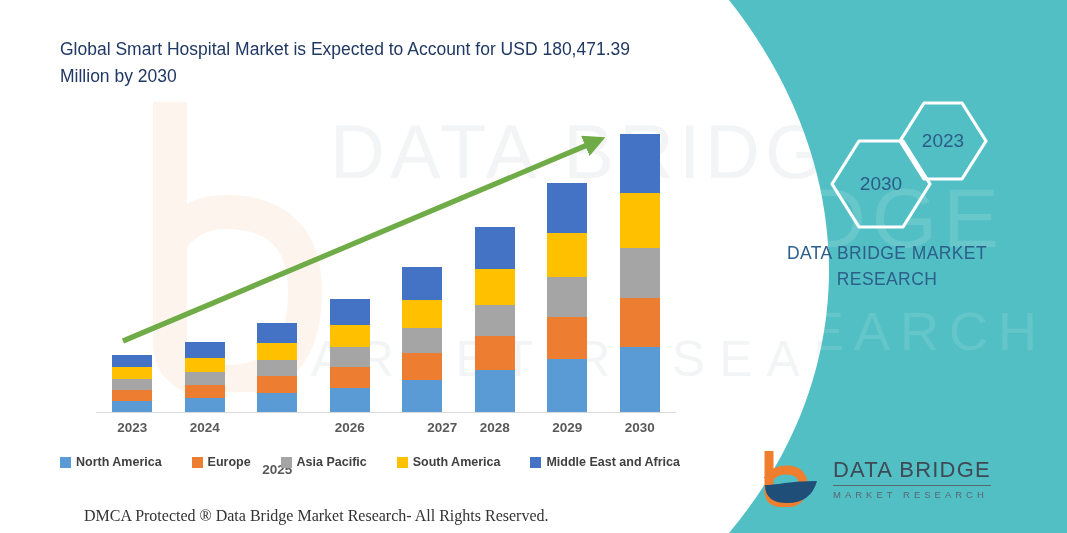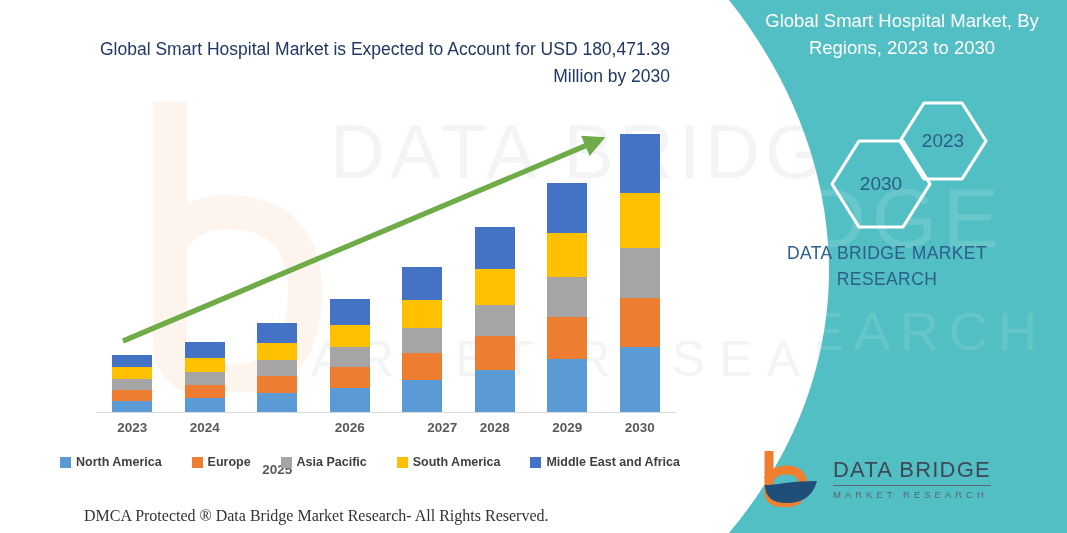--- a/index.html
+++ b/index.html
@@ -143,21 +143,21 @@
     top: 0; left: 0;
     width: 720px;
     height: 533px;
   }
 
   .chart-title {
     position: absolute;
     top: 36px;
     left: 60px;
     width: 610px;
-    text-align: right;
+    text-align: left;
     color: #203864;
     font-size: 17.5px;
     font-weight: 400;
     line-height: 1.55;
   }
 
   
   .chart-wm-text {
     position: absolute;
     top: 108px;
@@ -415,21 +415,20 @@
   </div>
 
   <div class="right-panel">
     <svg class="right-panel-bg" width="360" height="533" viewBox="0 0 360 533" preserveAspectRatio="none">
       <path id="teal-shape" d="M22,0 L360,0 L360,533 L22,533 C108,430 122,330 122,270 C122,205 105,105 22,0 Z" fill="#52bfc4"></path>
     </svg>
 
     <div class="panel-watermark">BRIDGE</div>
     <div class="panel-watermark-2">RESEARCH</div>
 
-    <div class="panel-title">Global Smart Hospital Market, By Regions, 2023 to 2030</div>
 
     <div class="hex-group">
       <div class="hex hex-2023">
         <svg width="92" height="82" viewBox="0 0 92 82">
           <polygon points="27,3 65,3 89,41 65,79 27,79 3,41" fill="none" stroke="#ffffff" stroke-width="3.2" stroke-linejoin="round"></polygon>
         </svg>
         <span class="hex-label">2023</span>
       </div>
       <div class="hex hex-2030">
         <svg width="104" height="92" viewBox="0 0 104 92">

